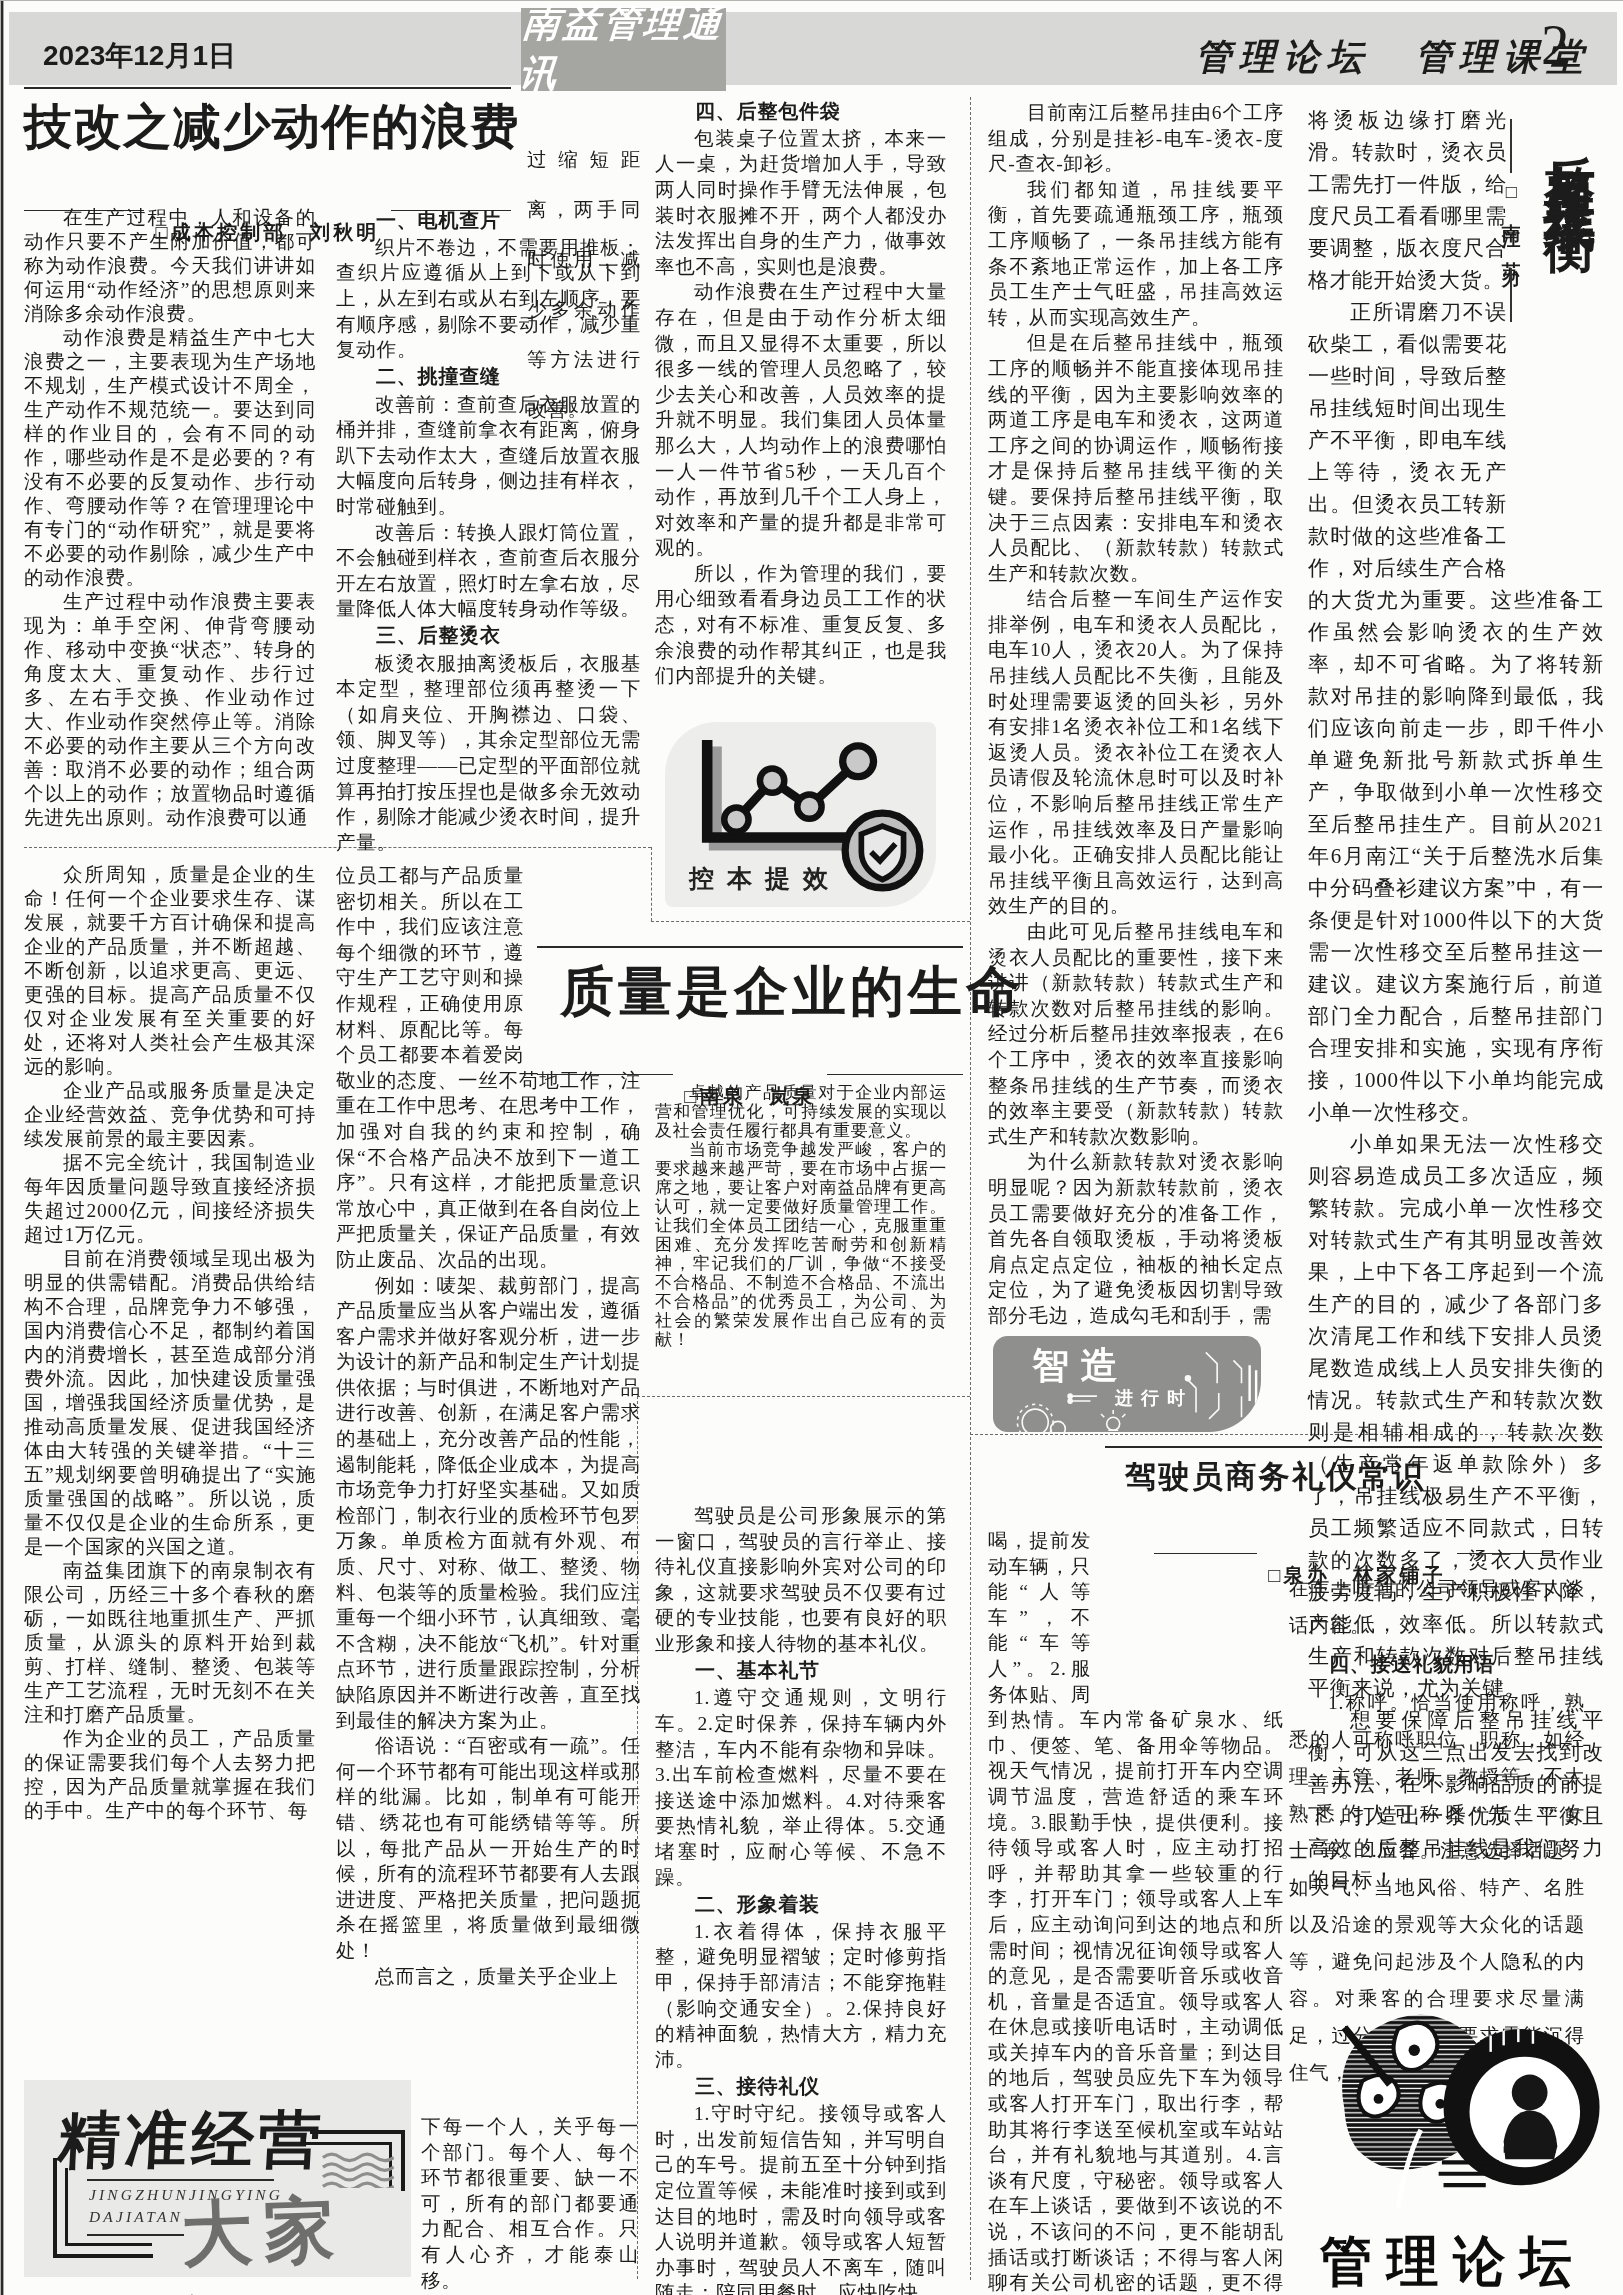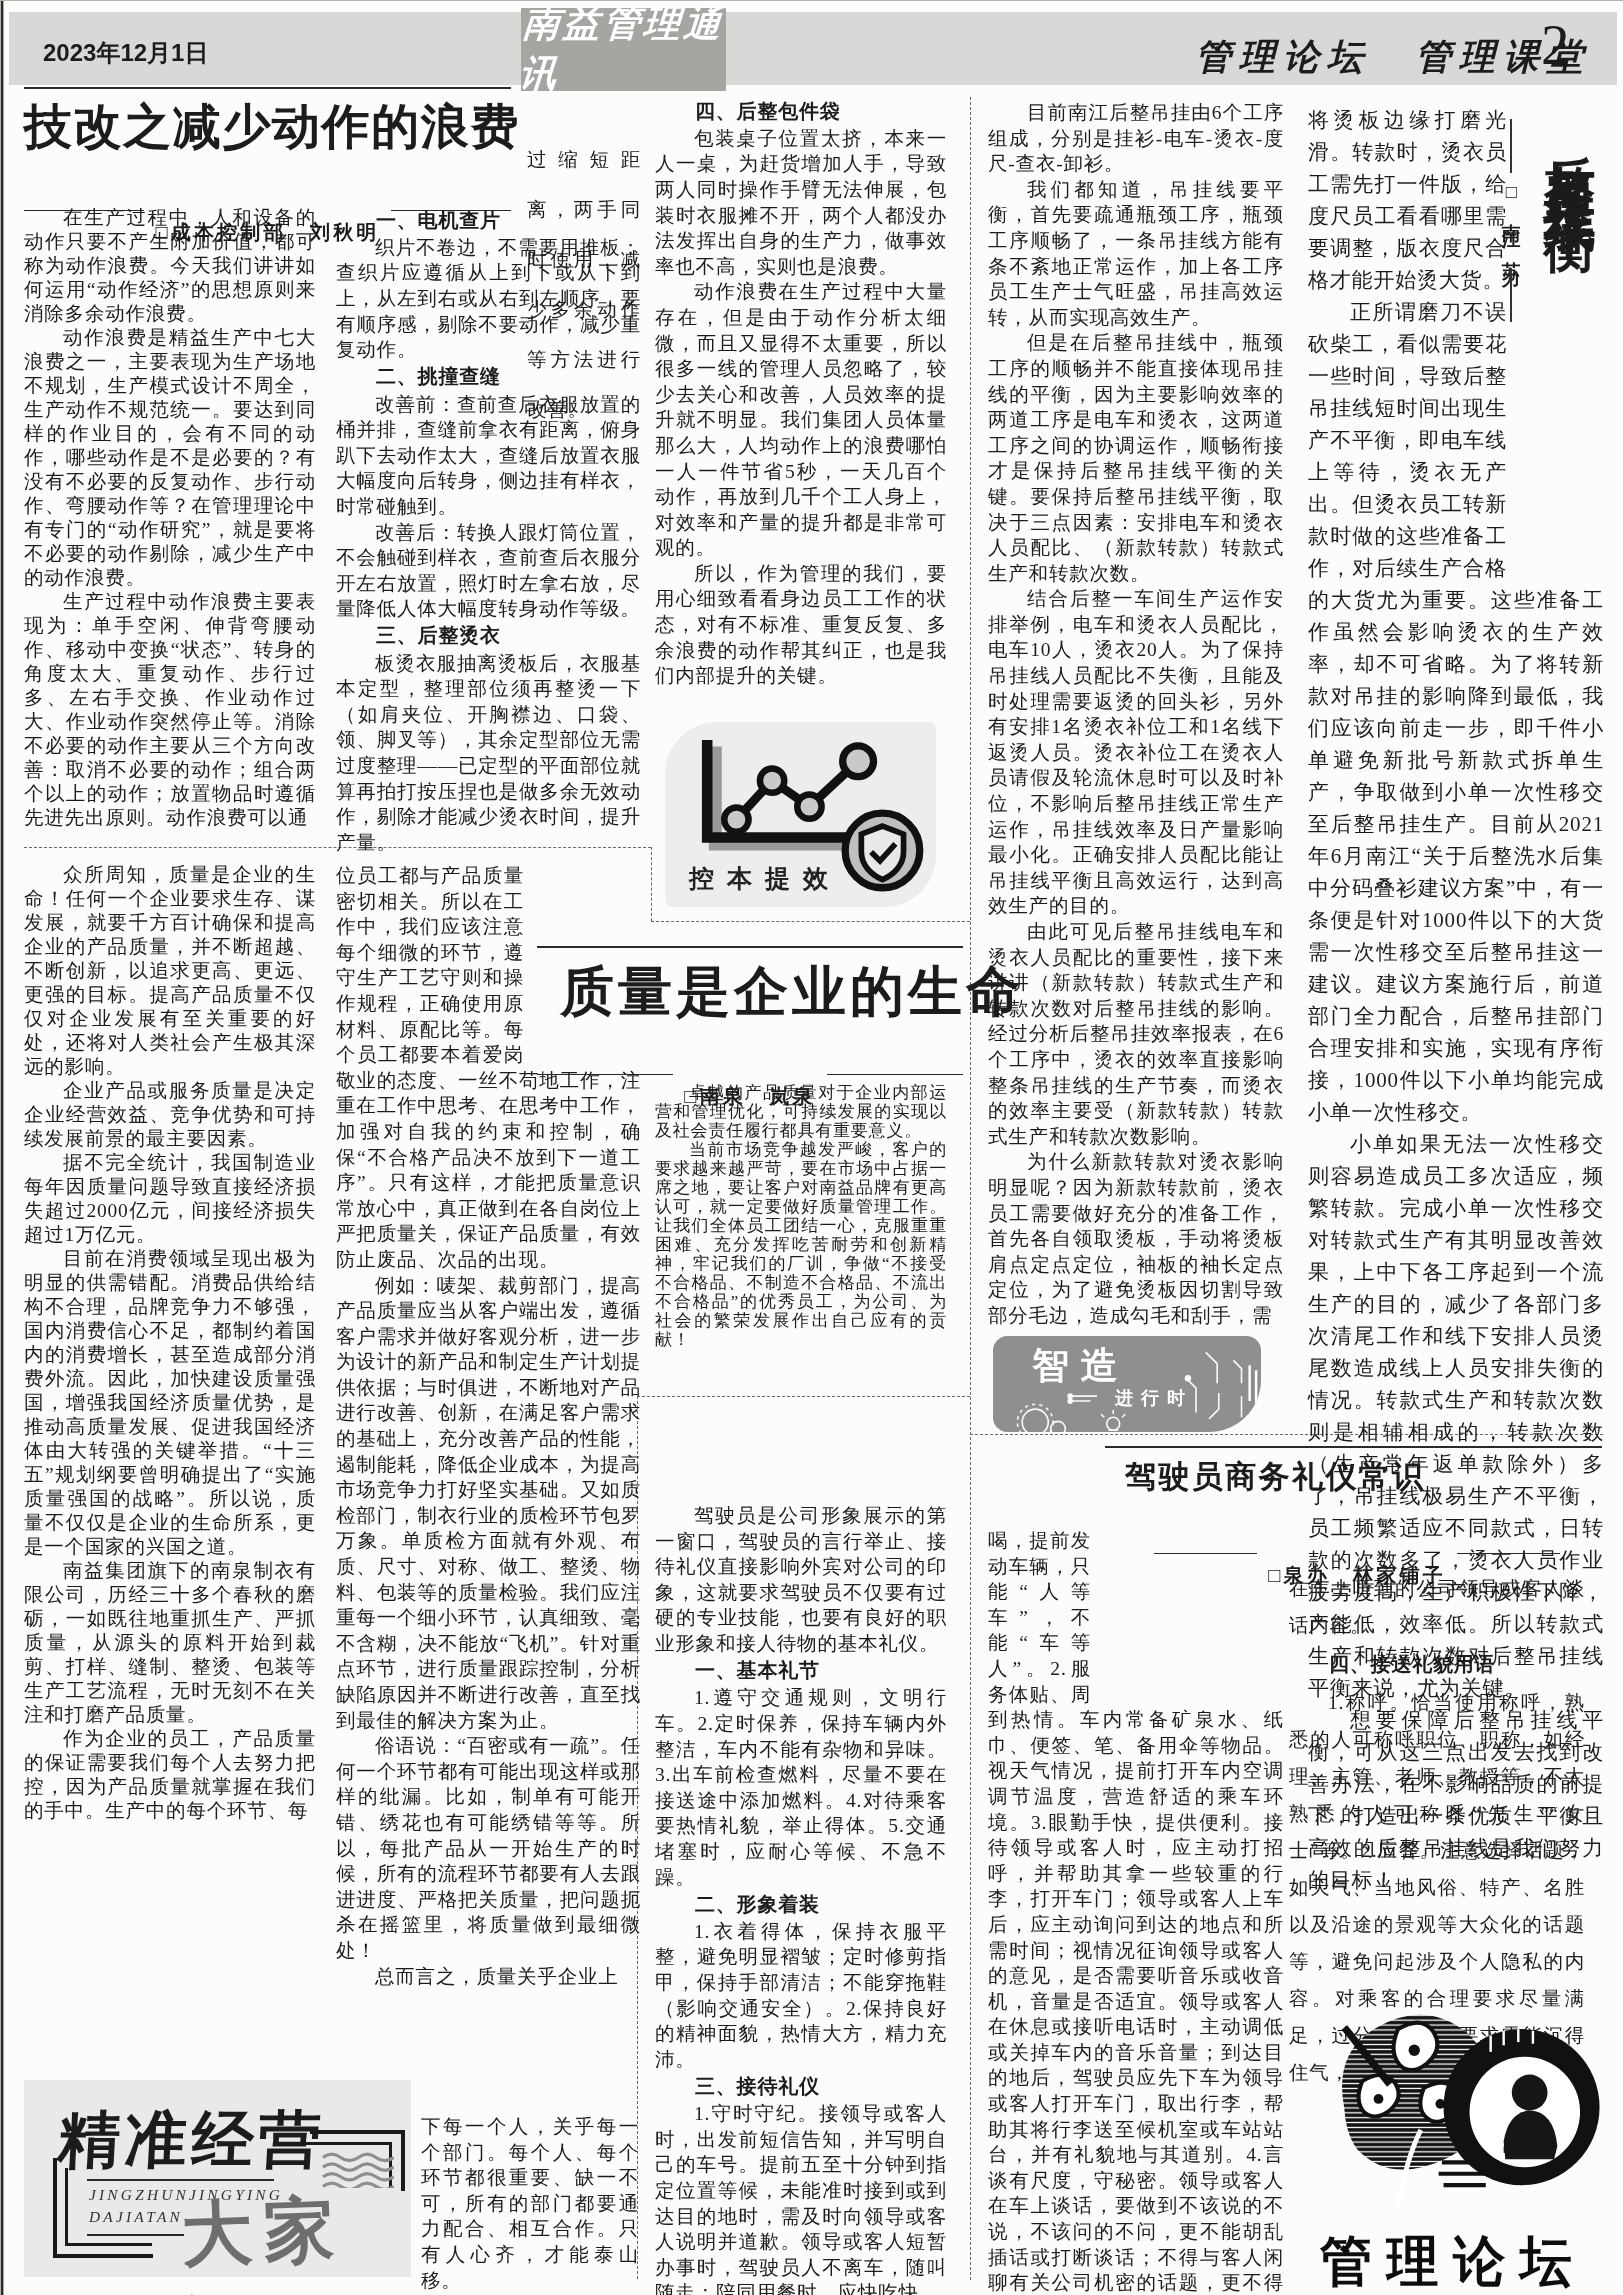--- a/index.html
+++ b/index.html
@@ -2,21 +2,21 @@
 <html style="font-size:13px"><head>
 <meta charset="utf-8">
 <style>
   html,body{margin:0;padding:0;background:#e8e8e6;}
   #page{position:relative;width:1624px;height:2295px;background:#fcfcfb;margin:0 auto;
         font-family:"Liberation Serif","DejaVu Serif",serif;color:#1c1c1c;overflow:hidden;
         border:0.8px solid #b5b5b0;box-shadow:inset 2.4px 0 0 #2a2a2a;}
   .abs{position:absolute;}
   
   .hband{background:#d8d8d6;}
-  .date{font-family:"Liberation Sans","DejaVu Sans",sans-serif;font-weight:bold;font-size:24px;}
+  .date{font-family:"Liberation Sans","DejaVu Sans",sans-serif;font-weight:bold;font-size:28px;}
   .masthead{background:#a5a5a2;display:flex;align-items:center;justify-content:center;}
   .masthead span{color:#fff;font-size:37px;font-weight:bold;font-style:italic;letter-spacing:3.2px;
         font-family:"Liberation Serif",serif;transform:skewX(-4deg);}
   .toplabel{font-size:36px;font-weight:bold;font-style:italic;letter-spacing:8px;}
   .pagenum{font-size:57px;font-family:"Liberation Serif",serif;line-height:1;}
   
   .col{text-align:justify;font-size:19.5px;line-height:25.6px;letter-spacing:0.8px;}
   .seg.p{text-indent:2em;}
   .seg.c{text-indent:0;}
   .seg.h{font-family:"Liberation Sans","DejaVu Sans",sans-serif;font-weight:bold;text-indent:2em;

